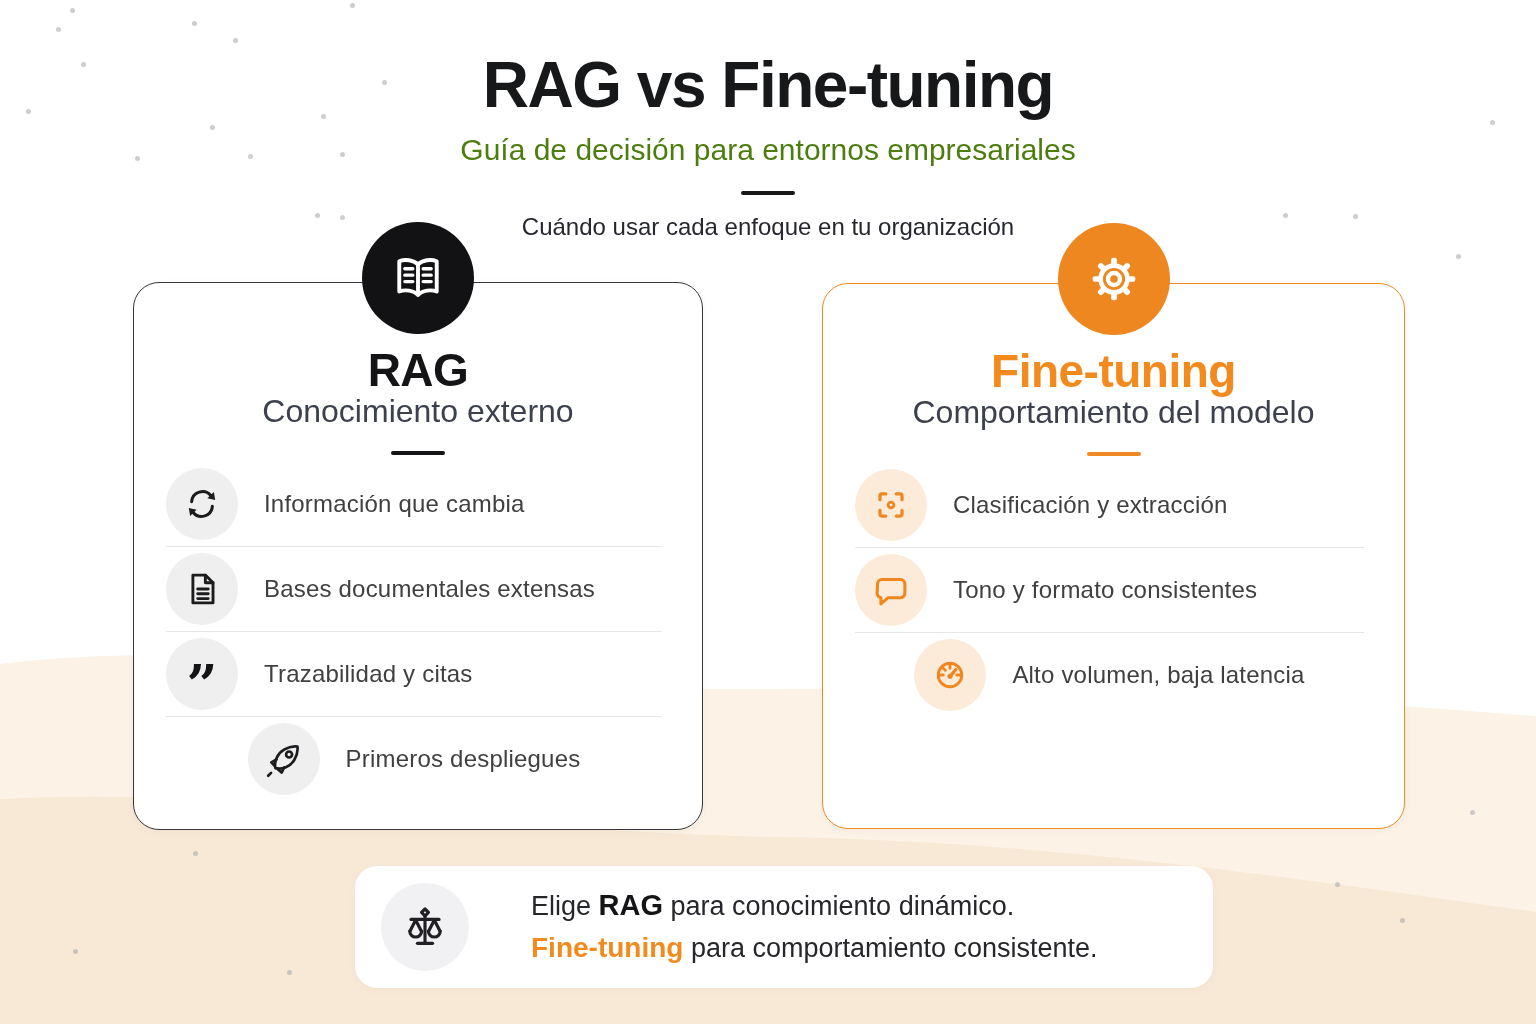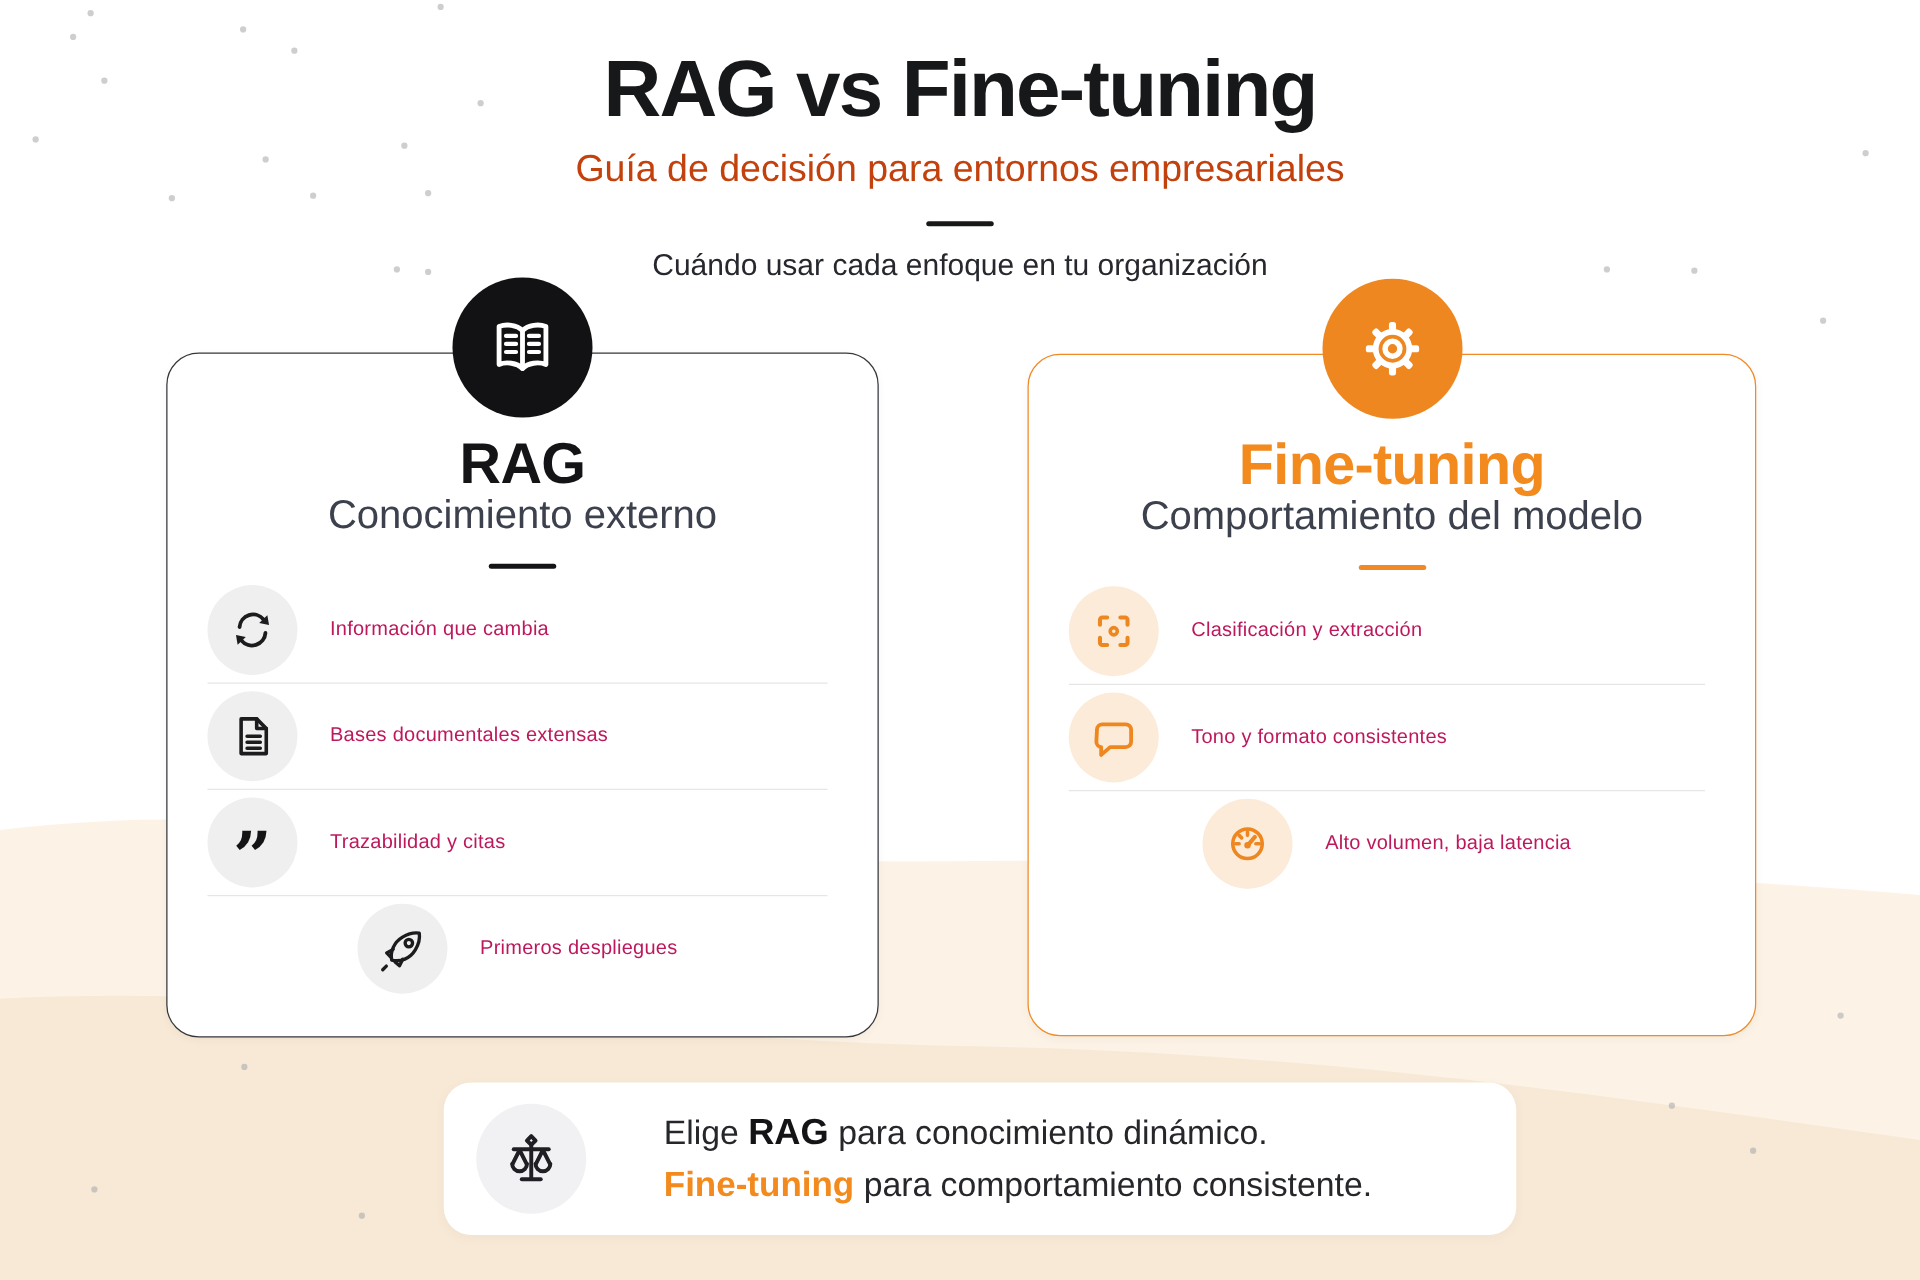--- a/index.html
+++ b/index.html
@@ -17,23 +17,23 @@
     box-shadow:
       70px 8px 0 0, 56px 27px 0 0, 81px 62px 0 0, 26px 109px 0 0,
       233px 38px 0 0, 192px 21px 0 0, 210px 125px 0 0, 135px 156px 0 0,
       321px 114px 0 0, 382px 80px 0 0, 340px 152px 0 0, 248px 154px 0 0,
       350px 3px 0 0, 340px 215px 0 0, 315px 213px 0 0, 440px 238px 0 0,
       1283px 213px 0 0, 1353px 214px 0 0, 1456px 254px 0 0, 1490px 120px 0 0,
       1470px 810px 0 0, 1335px 882px 0 0, 1400px 918px 0 0,
       73px 949px 0 0, 287px 970px 0 0, 193px 851px 0 0;
   }
   
-  .header{position:relative;z-index:2;text-align:center;padding-top:38px;}
+  .header{position:relative;z-index:2;text-align:center;padding-top:52px;}
   .title{font-size:64px;font-weight:800;letter-spacing:-1.5px;color:#17181a;line-height:1.05;}
-  .subtitle{font-size:30px;color:#c2410c;margin-top:14px;}
+  .subtitle{font-size:30px;color:#4d7c0f;margin-top:14px;}
   .header-divider{width:54px;height:4px;background:#17181a;border-radius:2px;margin:24px auto 0;}
   .tagline{font-size:24px;color:#26282e;margin-top:18px;text-align:center;}
   
   .card{position:absolute;z-index:2;background:#fff;border-radius:26px;box-sizing:border-box;
         box-shadow:0 2px 8px rgba(0,0,0,.04);}
   .card-rag{left:133px;top:282px;width:570px;height:548px;border:1.5px solid #36373b;}
   .card-ft {left:822px;top:283px;width:583px;height:546px;border:1.5px solid #F08A24;}
   .badge{position:absolute;left:50%;transform:translateX(-50%);top:-61px;width:112px;height:112px;
          border-radius:50%;display:flex;align-items:center;justify-content:center;}
   .badge-rag{background:#121214;}
@@ -46,21 +46,21 @@
   .card-divider{width:54px;height:4px;border-radius:2px;margin:21px auto 0;}
   .card-divider-rag{background:#141417;}
   .card-divider-ft{background:#F08A24;}
   .list{margin:7px 40px 0 32px;}
   .row{display:flex;align-items:center;gap:26px;height:84px;border-bottom:1px solid #e6e6e6;}
   .row:last-child{border-bottom:none;justify-content:center;}
   .icon-circle{flex:0 0 72px;width:72px;height:72px;border-radius:50%;
                display:flex;align-items:center;justify-content:center;}
   .icon-circle-gray{background:#efefef;}
   .icon-circle-orange{background:#FCEBD8;}
-  .row-label{font-size:16px;color:#be185d;letter-spacing:.2px;}
+  .row-label{font-size:24px;color:#404040;letter-spacing:.2px;}
   .quote-glyph{font-family:"DejaVu Serif",serif;font-weight:700;font-size:54px;line-height:1;
                color:#141417;transform:translateY(11px);}
   
   .summary{position:absolute;z-index:2;left:355px;top:866px;width:858px;height:122px;background:#fff;
            border-radius:22px;display:flex;align-items:center;box-shadow:0 2px 10px rgba(0,0,0,.03);}
   .summary-icon-circle{flex:0 0 88px;width:88px;height:88px;border-radius:50%;background:#f1f1f3;
            margin-left:26px;display:flex;align-items:center;justify-content:center;}
   .summary-text{margin-left:62px;font-size:27px;color:#26272b;line-height:41px;}
   .bold-ink{font-weight:800;color:#141417;font-size:29px;}
   .bold-accent{font-weight:800;color:#F28A1E;font-size:28px;}

